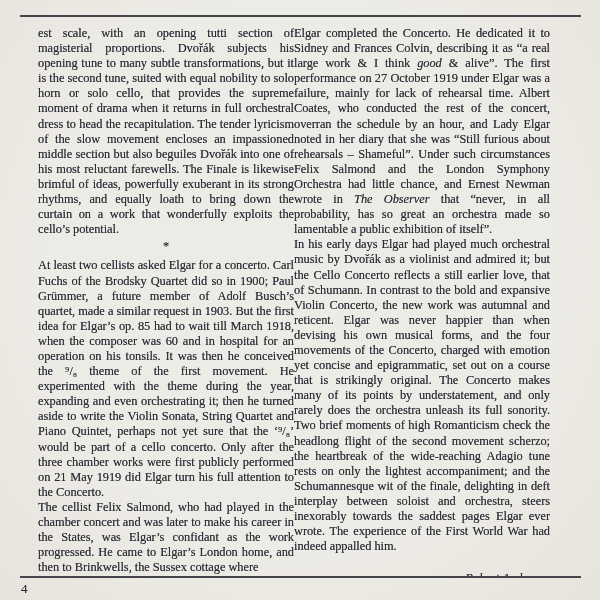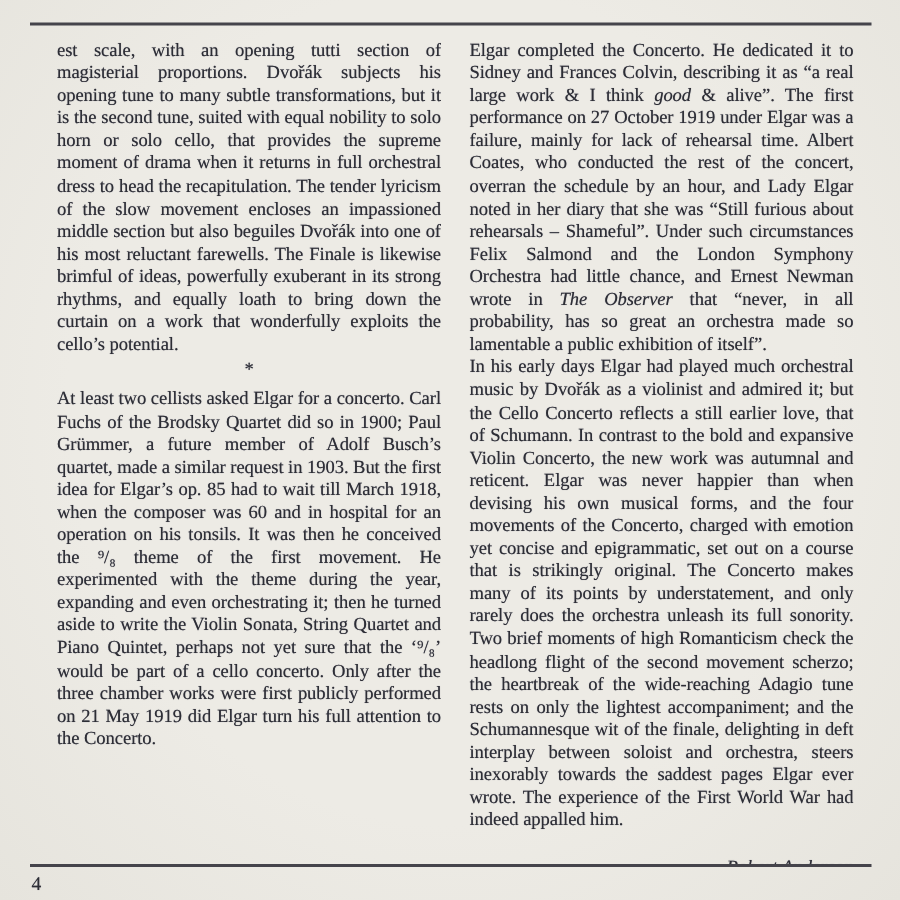--- a/index.html
+++ b/index.html
@@ -26,21 +26,20 @@
   }
   .rule-top { top: 15px; }
   .rule-bottom { top: 576px; }
   .columns {
     position: absolute;
     left: 38px;
     top: 26px;
     width: 531px;
     height: 551px;
     display: flex;
-    gap: 19px;
   }
   .col {
     width: 256px;
     height: 100%;
     overflow: hidden;
     font-size: 12.4px;
     line-height: 15.1px;
     text-align: justify;
     letter-spacing: -0.05px;
     text-shadow: 0 0 0.5px rgba(45, 45, 70, 0.65);
@@ -74,20 +73,21 @@
 <body>
 
 <div class="scan-page">
   <div class="rule rule-top"></div>
 
   <div class="columns">
     <div class="col" id="col-left">
         <p><span>est scale, with an opening tutti section of magisterial proportions. Dvořák subjects his opening tune to many subtle transformations, but it is the second tune, suited with equal nobility to solo horn or solo cello, that provides the supreme moment of drama when it returns in full orchestral dress to head the recapitulation. The tender lyricism of the slow movement encloses an impassioned middle section but also beguiles Dvořák into one of his most reluctant farewells. The Finale is likewise brimful of ideas, powerfully exuberant in its strong rhythms, and equally loath to bring down the curtain on a work that wonderfully exploits the cello’s potential.</span></p>
         <div class="separator">*</div>
         <p><span>At least two cellists asked Elgar for a concerto. Carl Fuchs of the Brodsky Quartet did so in 1900; Paul Grümmer, a future member of Adolf Busch’s quartet, made a similar request in 1903. But the first idea for Elgar’s op. 85 had to wait till March 1918, when the composer was 60 and in hospital for an operation on his tonsils. It was then he conceived the ⁹/₈ theme of the first movement. He experimented with the theme during the year, expanding and even orchestrating it; then he turned aside to write the Violin Sonata, String Quartet and Piano Quintet, perhaps not yet sure that the ‘⁹/₈’ would be part of a cello concerto. Only after the three chamber works were first publicly performed on 21 May 1919 did Elgar turn his full attention to the Concerto.</span></p>
+        <p><span>The cellist Felix Salmond, who had played in the chamber concert and was later to make his career in the States, was Elgar’s confidant as the work progressed. He came to Elgar’s London home, and then to Brinkwells, the Sussex cottage where</span></p>
       </div>
     <div class="col" id="col-right">
         <p><span>Elgar completed the Concerto. He dedicated it to Sidney and Frances Colvin, describing it as “a real large work &amp; I think </span><i>good</i><span> &amp; alive”. The first performance on 27 October 1919 under Elgar was a failure, mainly for lack of rehearsal time. Albert Coates, who conducted the rest of the concert, overran the schedule by an hour, and Lady Elgar noted in her diary that she was “Still furious about rehearsals – Shameful”. Under such circumstances Felix Salmond and the London Symphony Orchestra had little chance, and Ernest Newman wrote in </span><i>The Observer</i><span> that “never, in all probability, has so great an orchestra made so lamentable a public exhibition of itself”.</span></p>
         <p><span>In his early days Elgar had played much orchestral music by Dvořák as a violinist and admired it; but the Cello Concerto reflects a still earlier love, that of Schumann. In contrast to the bold and expansive Violin Concerto, the new work was autumnal and reticent. Elgar was never happier than when devising his own musical forms, and the four movements of the Concerto, charged with emotion yet concise and epigrammatic, set out on a course that is strikingly original. The Concerto makes many of its points by understatement, and only rarely does the orchestra unleash its full sonority. Two brief moments of high Romanticism check the headlong flight of the second movement scherzo; the heartbreak of the wide-reaching Adagio tune rests on only the lightest accompaniment; and the Schumannesque wit of the finale, delighting in deft interplay between soloist and orchestra, steers inexorably towards the saddest pages Elgar ever wrote. The experience of the First World War had indeed appalled him.</span></p>
         <div class="signature">Robert Anderson</div>
       </div>
   </div>
 
   <div class="rule rule-bottom"></div>
   <div class="page-number">4</div>

